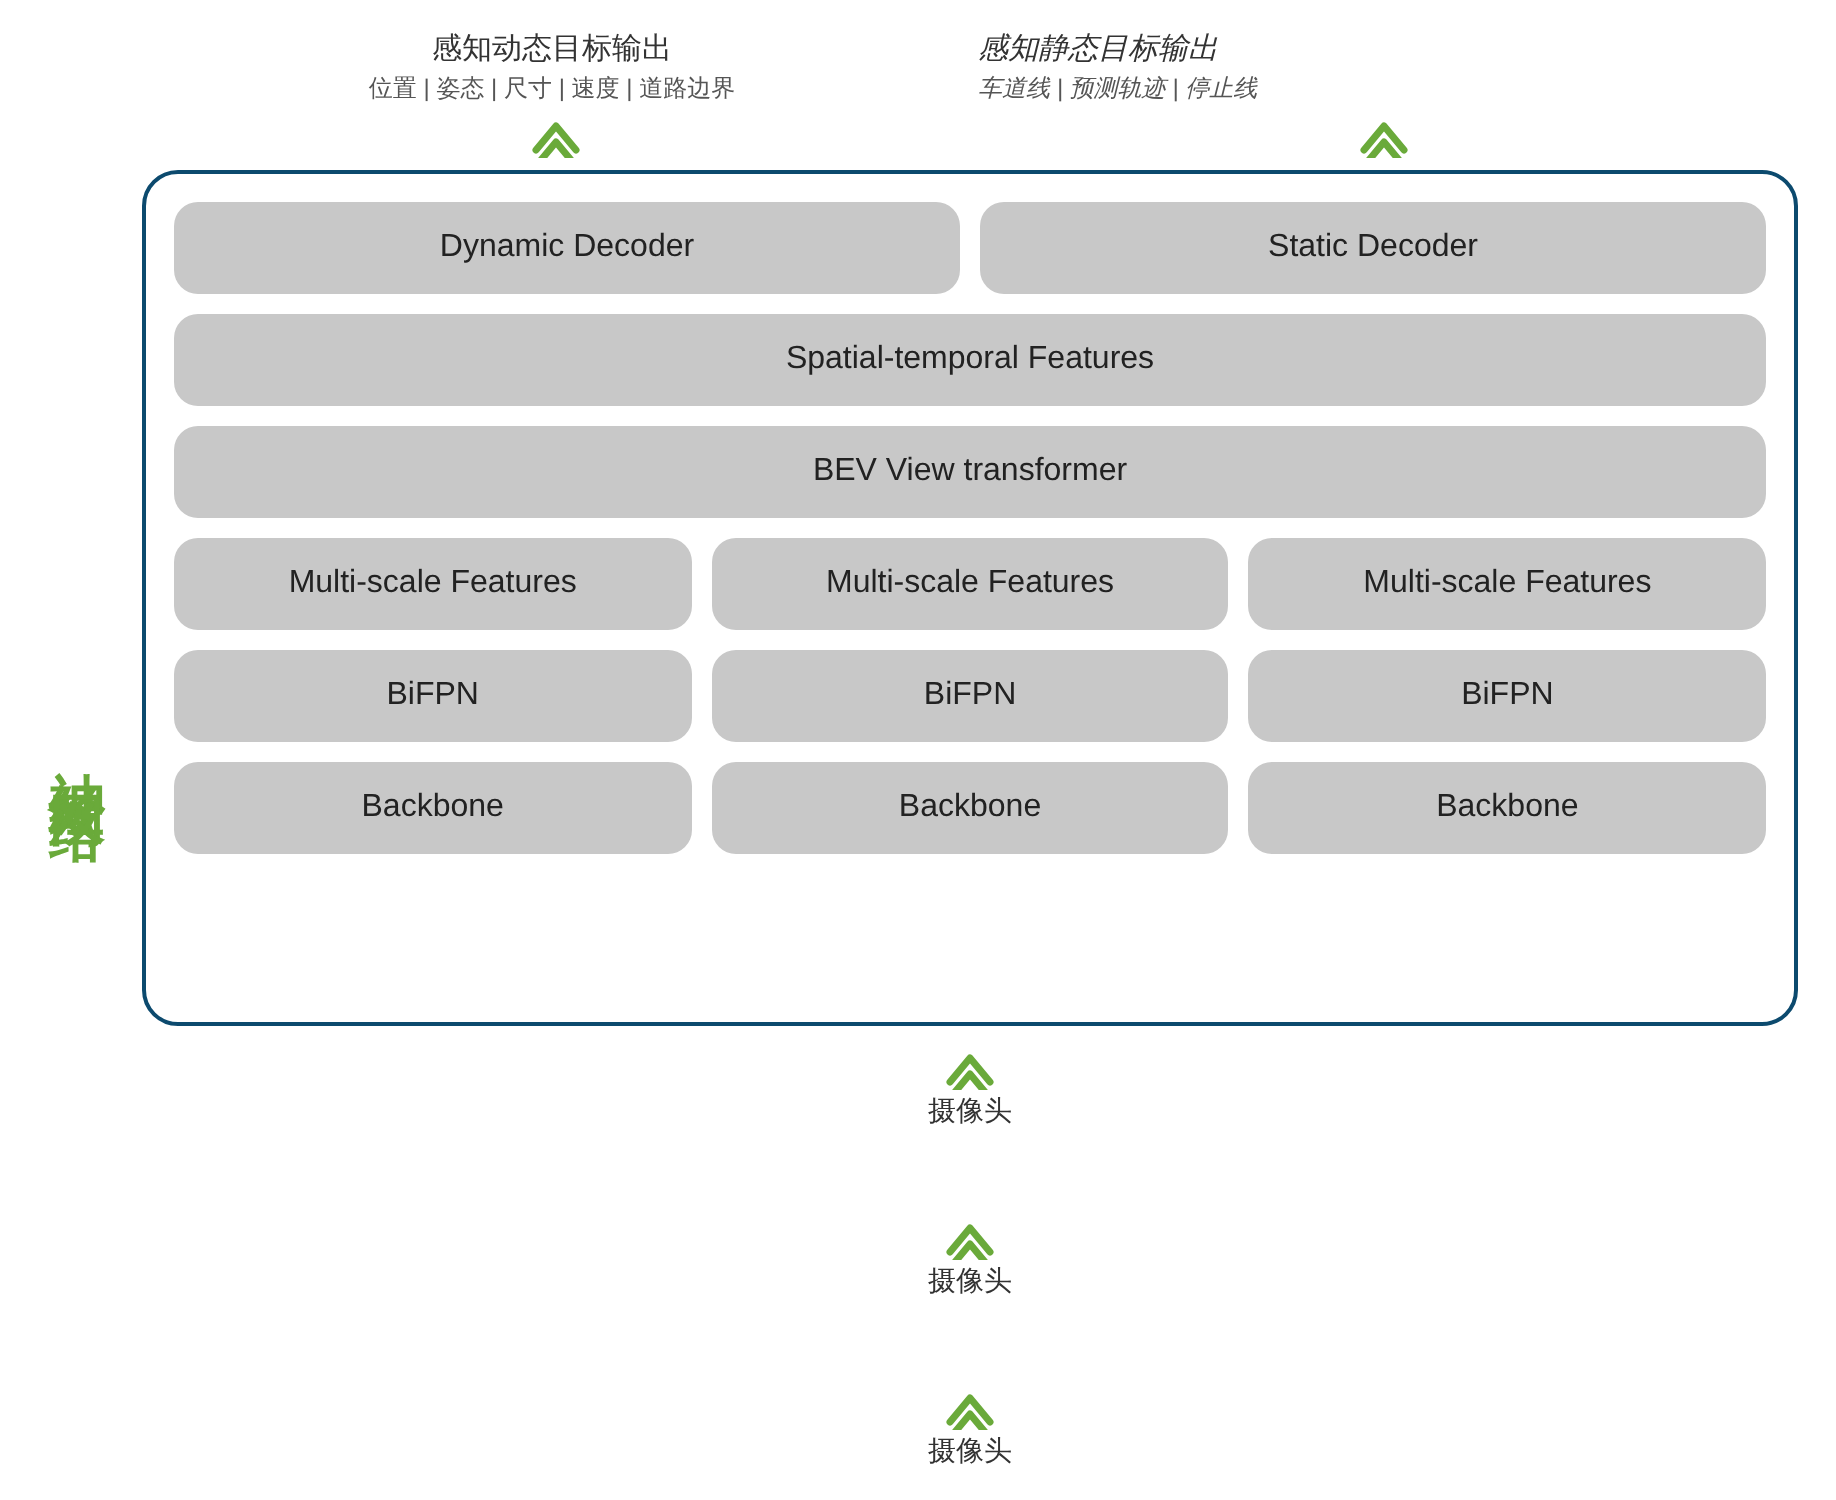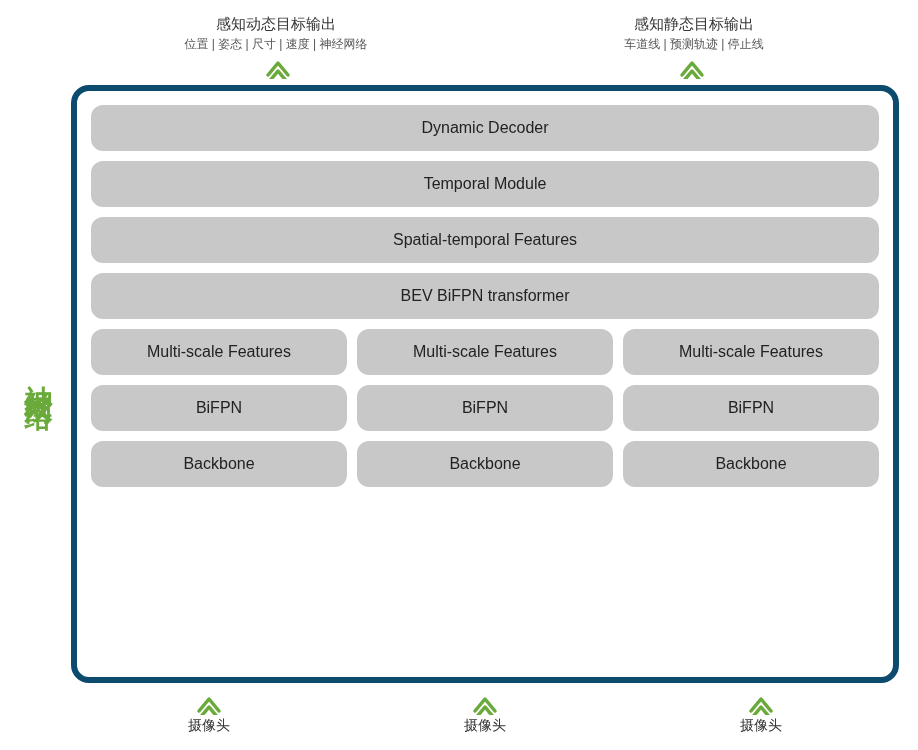--- a/index.html
+++ b/index.html
@@ -54,22 +54,22 @@
       flex: 1;
       display: flex;
       flex-direction: column;
       align-items: center;
       padding-right: 4px;
     }
     .top-label-right {
       flex: 1;
       display: flex;
       flex-direction: column;
-      align-items: center;
       padding-left: 4px;
+      font-style: italic;
     }
     .top-label-title {
       font-size: 15px;
       color: #333;
       margin-bottom: 2px;
     }
     .top-label-sub {
       font-size: 12px;
       color: #555;
     }
@@ -79,21 +79,21 @@
       color: #6aaa3a;
       font-size: 22px;
       line-height: 1;
       text-align: center;
       margin-bottom: 6px;
       margin-top: 2px;
     }
 
     
     .network-box {
-      border: 6px solid #0c4a6e;
+      border: 2px solid #0c4a6e;
       border-radius: 18px;
       padding: 14px 14px 14px 14px;
       display: flex;
       flex-direction: column;
       gap: 10px;
       flex: 1;
     }
 
     
     .decoder-row {
@@ -135,23 +135,24 @@
       gap: 10px;
       align-items: center;
     }
     .three-col-row .block {
       flex: 1;
     }
 
     
     .bottom-labels {
       display: flex;
-      flex-direction: row;
+      flex-direction: column;
       width: 100%;
       margin-top: 4px;
+      gap: 37px;
     }
     .camera-label {
       flex: 1;
       display: flex;
       flex-direction: column;
       align-items: center;
     }
     .camera-text {
       font-size: 14px;
       color: #333;
@@ -169,21 +170,21 @@
 
 <div class="outer-container">
 
   <div class="side-label">神经网络</div>
 
   <div class="main-area">
 
     <div class="top-labels">
       <div class="top-label-left">
         <div class="top-label-title">感知动态目标输出</div>
-        <div class="top-label-sub">位置 | 姿态 | 尺寸 | 速度 | 神经网络</div>
+        <div class="top-label-sub">位置 | 姿态 | 尺寸 | 速度 | 道路边界</div>
       </div>
       <div class="top-label-right">
         <div class="top-label-title">感知静态目标输出</div>
         <div class="top-label-sub">车道线 | 预测轨迹 | 停止线</div>
       </div>
     </div>
 
     <div style="display:flex; flex-direction:row; width:100%;">
       <div style="flex:1; display:flex; justify-content:center;">
         <div class="chevron-up">
@@ -200,27 +201,27 @@
             <polyline points="4,26 14,14 24,26" stroke="#6aaa3a" stroke-width="3.5" fill="none" stroke-linecap="round" stroke-linejoin="round"></polyline>
           </svg>
         </div>
       </div>
     </div>
 
     <div class="network-box">
 
       <div class="decoder-row">
         <div class="block">Dynamic Decoder</div>
-      </div>
-
-      <div class="block-full">Temporal Module</div>
+        <div class="block">Static Decoder</div>
+      </div>
+
 
       <div class="block-full">Spatial-temporal Features</div>
 
-      <div class="block-full">BEV BiFPN transformer</div>
+      <div class="block-full">BEV View transformer</div>
 
       <div class="three-col-row">
         <div class="block">Multi-scale Features</div>
         <div class="block">Multi-scale Features</div>
         <div class="block">Multi-scale Features</div>
       </div>
 
       <div class="three-col-row">
         <div class="block">BiFPN</div>
         <div class="block">BiFPN</div>

